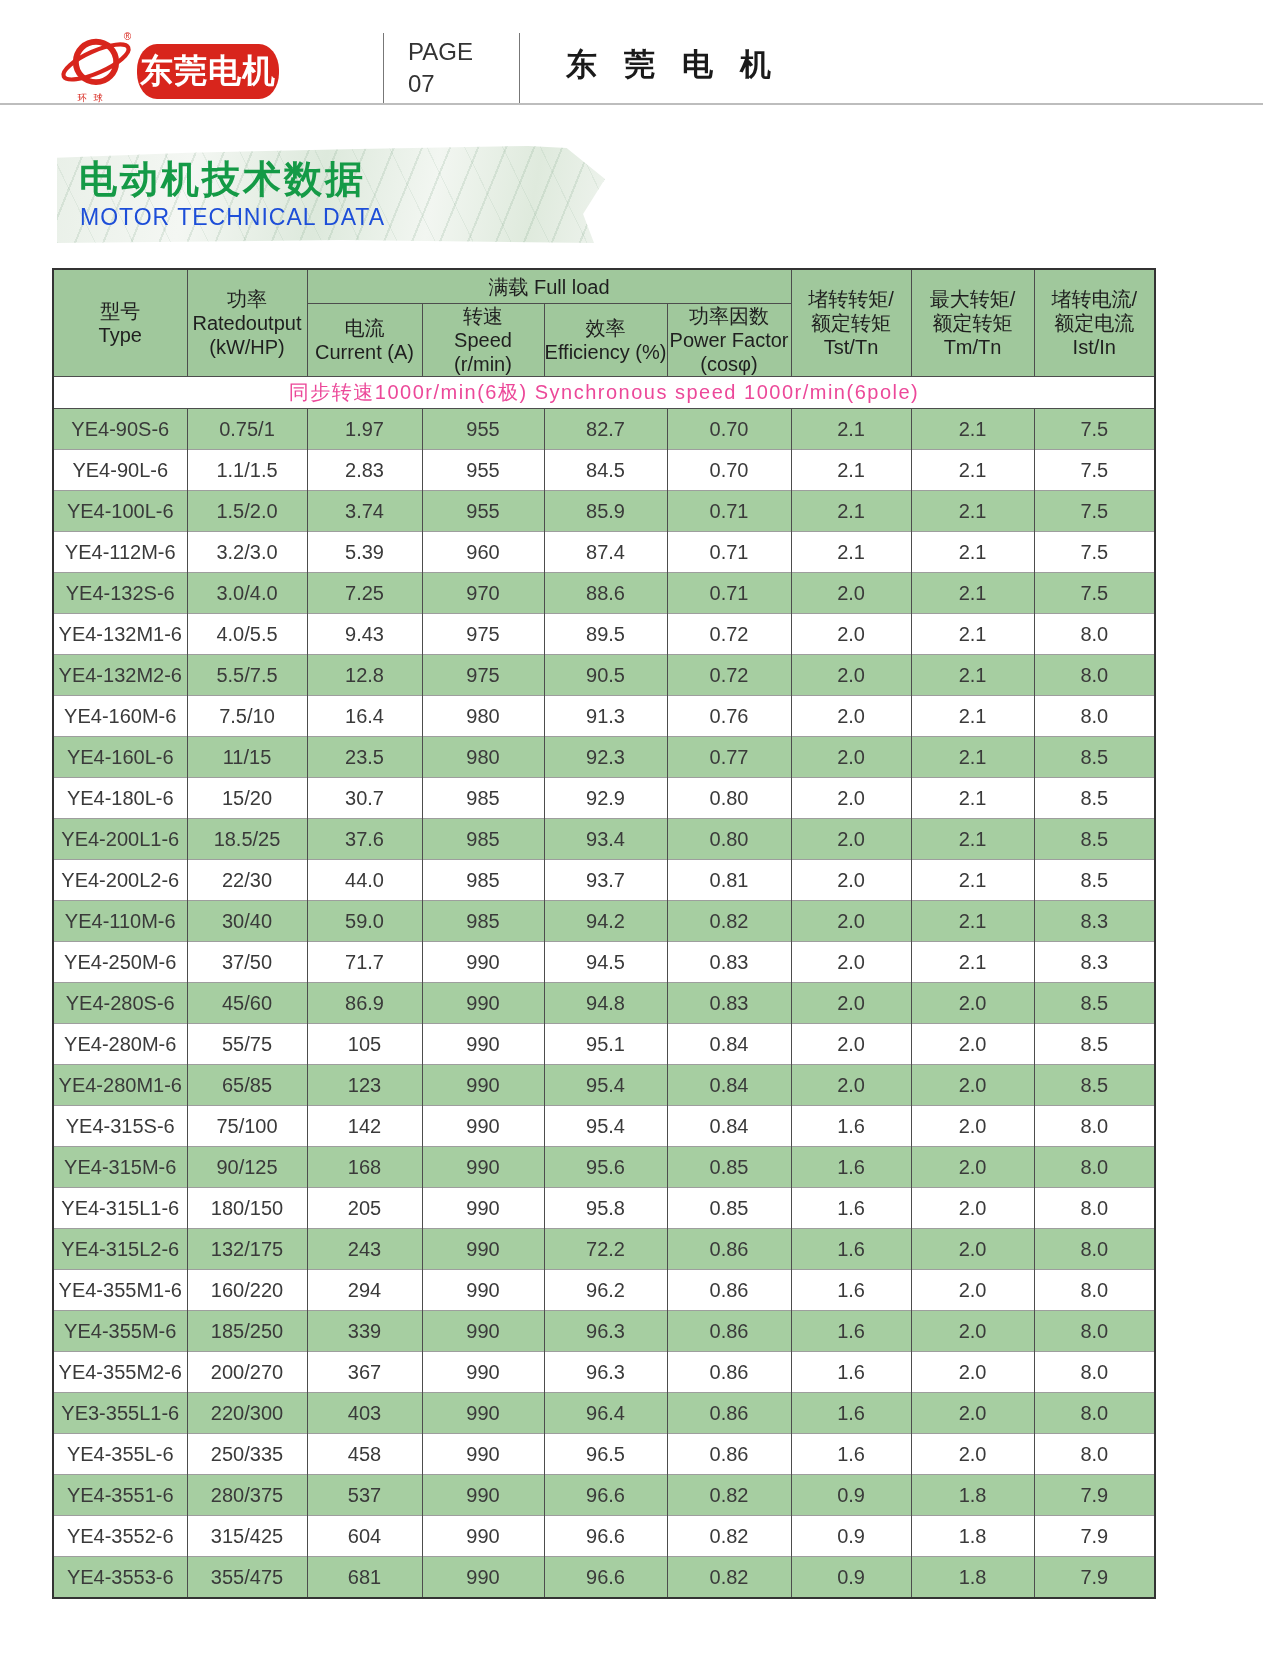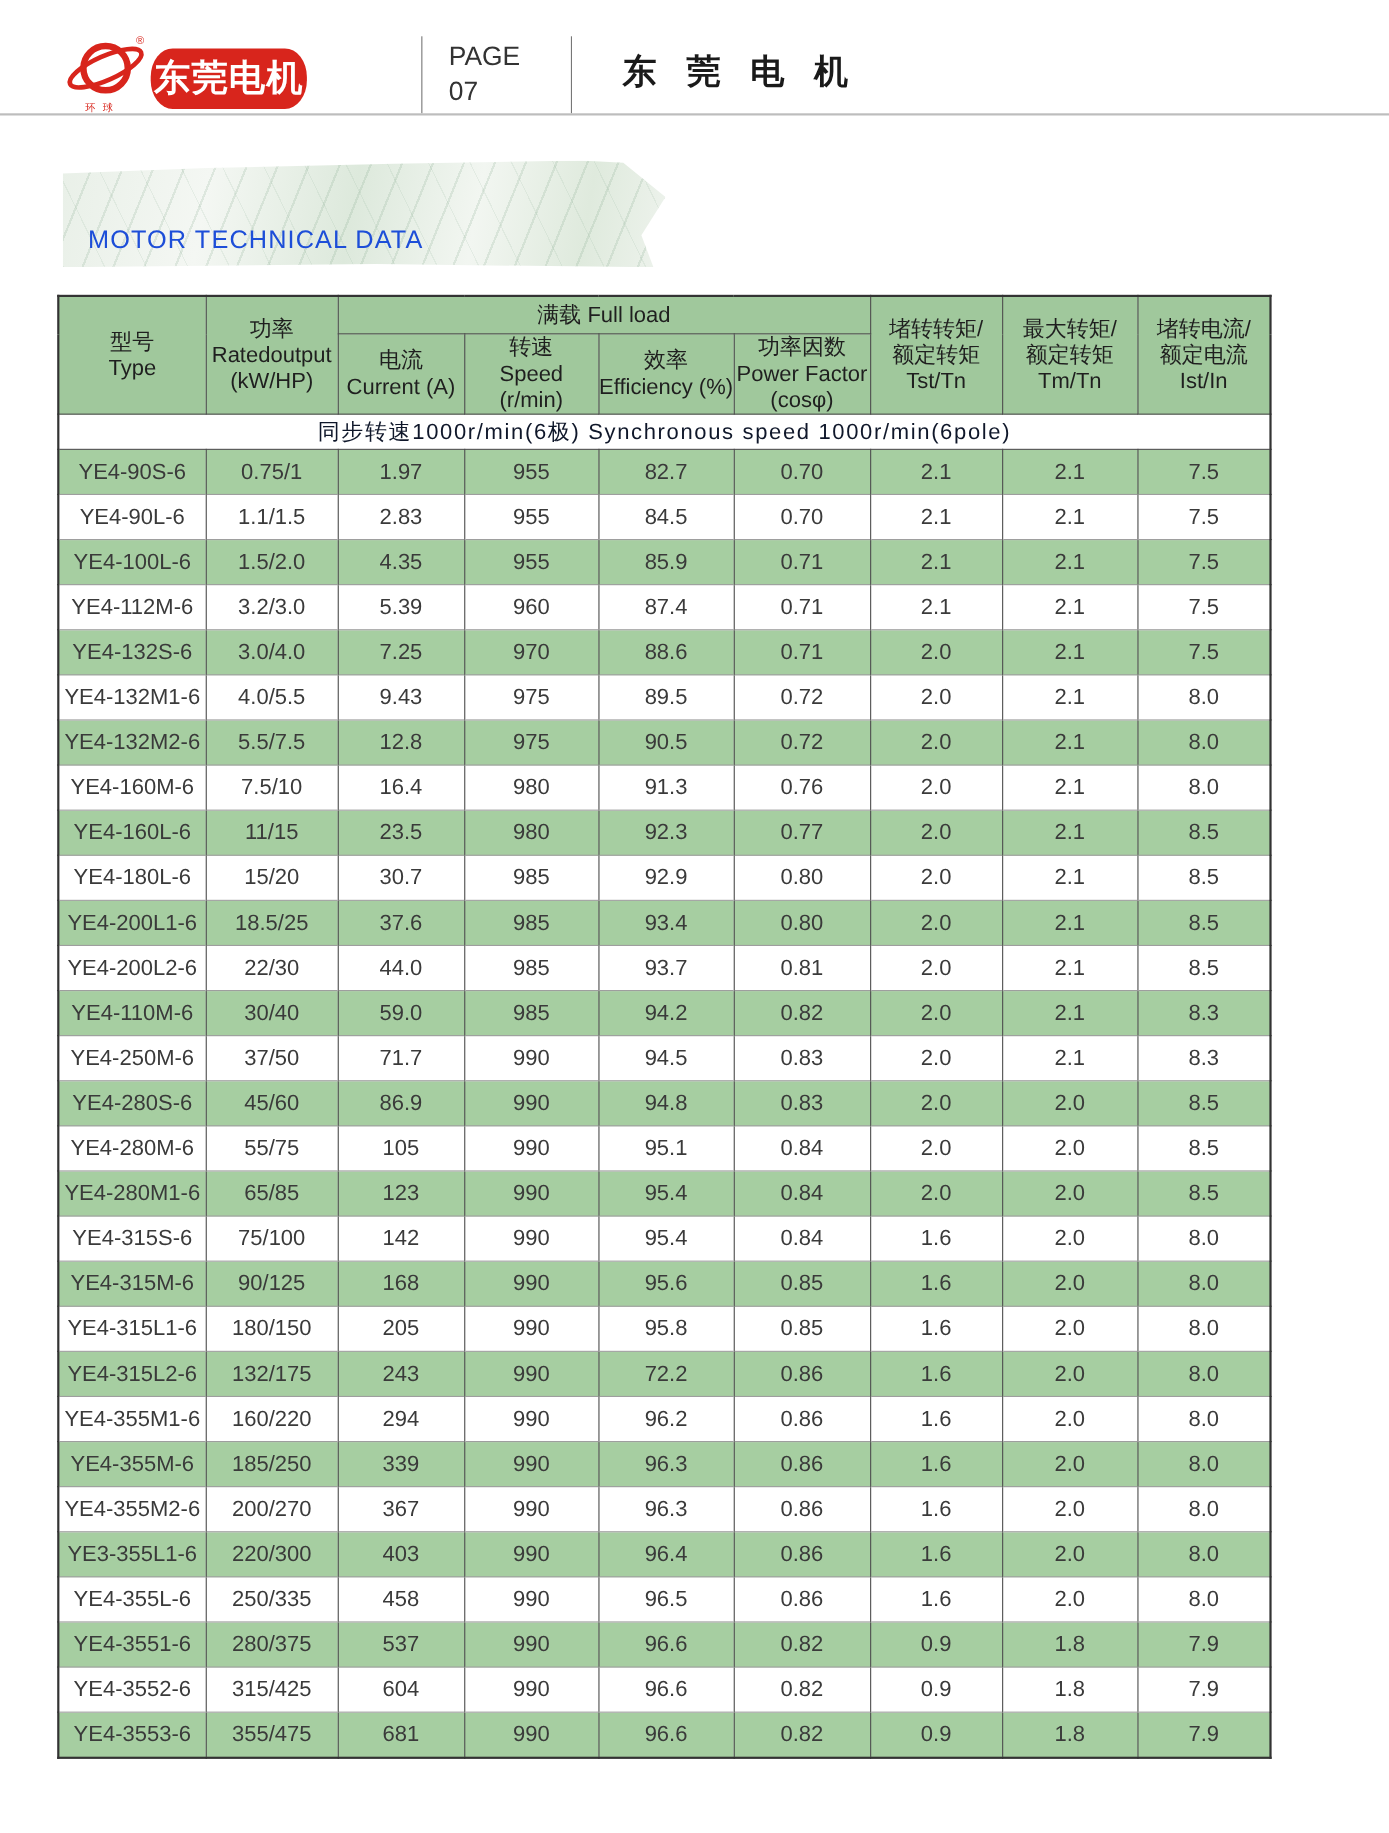--- a/index.html
+++ b/index.html
@@ -36,21 +36,21 @@
               border:2px solid #333333;}
   table.motor th, table.motor td{
       border-left:1px solid #4d4d4d;border-right:1px solid #4d4d4d;
       text-align:center;vertical-align:middle;padding:0;}
   table.motor thead th{
       background:var(--header-green);color:#1f1f1f;font-weight:normal;
       font-size:20px;line-height:24px;border-bottom:1px solid #4d4d4d;}
   th.group{height:33px;font-size:20px;}
   thead .sub th{height:62px;}
   thead th.two-row{height:95px;}
-  tr.section td{height:31px;background:#ffffff;font-size:20px;color:#0f172a;
+  tr.section td{height:31px;background:#ffffff;font-size:20px;color:#ec4899;
                 letter-spacing:1.5px;border-bottom:1px solid #4d4d4d;}
   tbody tr.data td{height:40px;font-size:20px;color:#3a3a3a;
                    border-top:1px solid #9e9e9e;}
   tbody tr.green td{background:var(--row-green);}
   tbody tr.white td{background:#ffffff;}
 </style>
 </head>
 <body>
 
 <div>
@@ -79,20 +79,21 @@
 
   <div class="slogan">
     <span>东莞电机</span>
   </div>
 
   <div class="hrule"></div>
 </div>
 
 <div class="title-wrap">
   <div class="marble"></div>
+  <div class="title-zh">电动机技术数据</div>
   <div class="title-en">MOTOR TECHNICAL DATA</div>
 </div>
 
 <table class="motor">
   <colgroup>
     <col style="width:134px">
       <col style="width:120px">
       <col style="width:115px">
     <col style="width:122px">
       <col style="width:123px">
@@ -171,21 +172,21 @@
         <td>955</td>
         <td>84.5</td>
         <td>0.70</td>
         <td>2.1</td>
         <td>2.1</td>
         <td>7.5</td>
       </tr>
       <tr class="data green">
         <td>YE4-100L-6</td>
         <td>1.5/2.0</td>
-        <td>4.35</td>
+        <td>3.74</td>
         <td>955</td>
         <td>85.9</td>
         <td>0.71</td>
         <td>2.1</td>
         <td>2.1</td>
         <td>7.5</td>
       </tr>
       <tr class="data white">
         <td>YE4-112M-6</td>
         <td>3.2/3.0</td>

